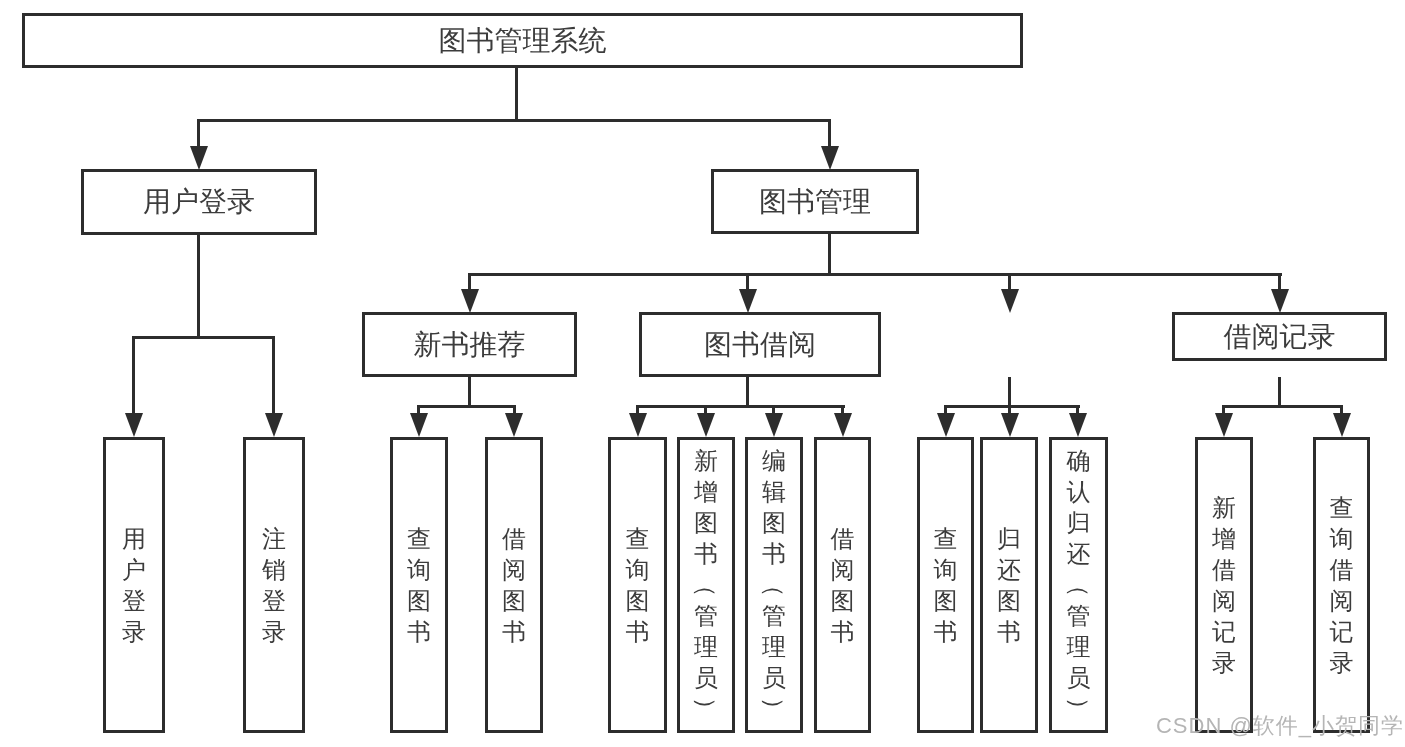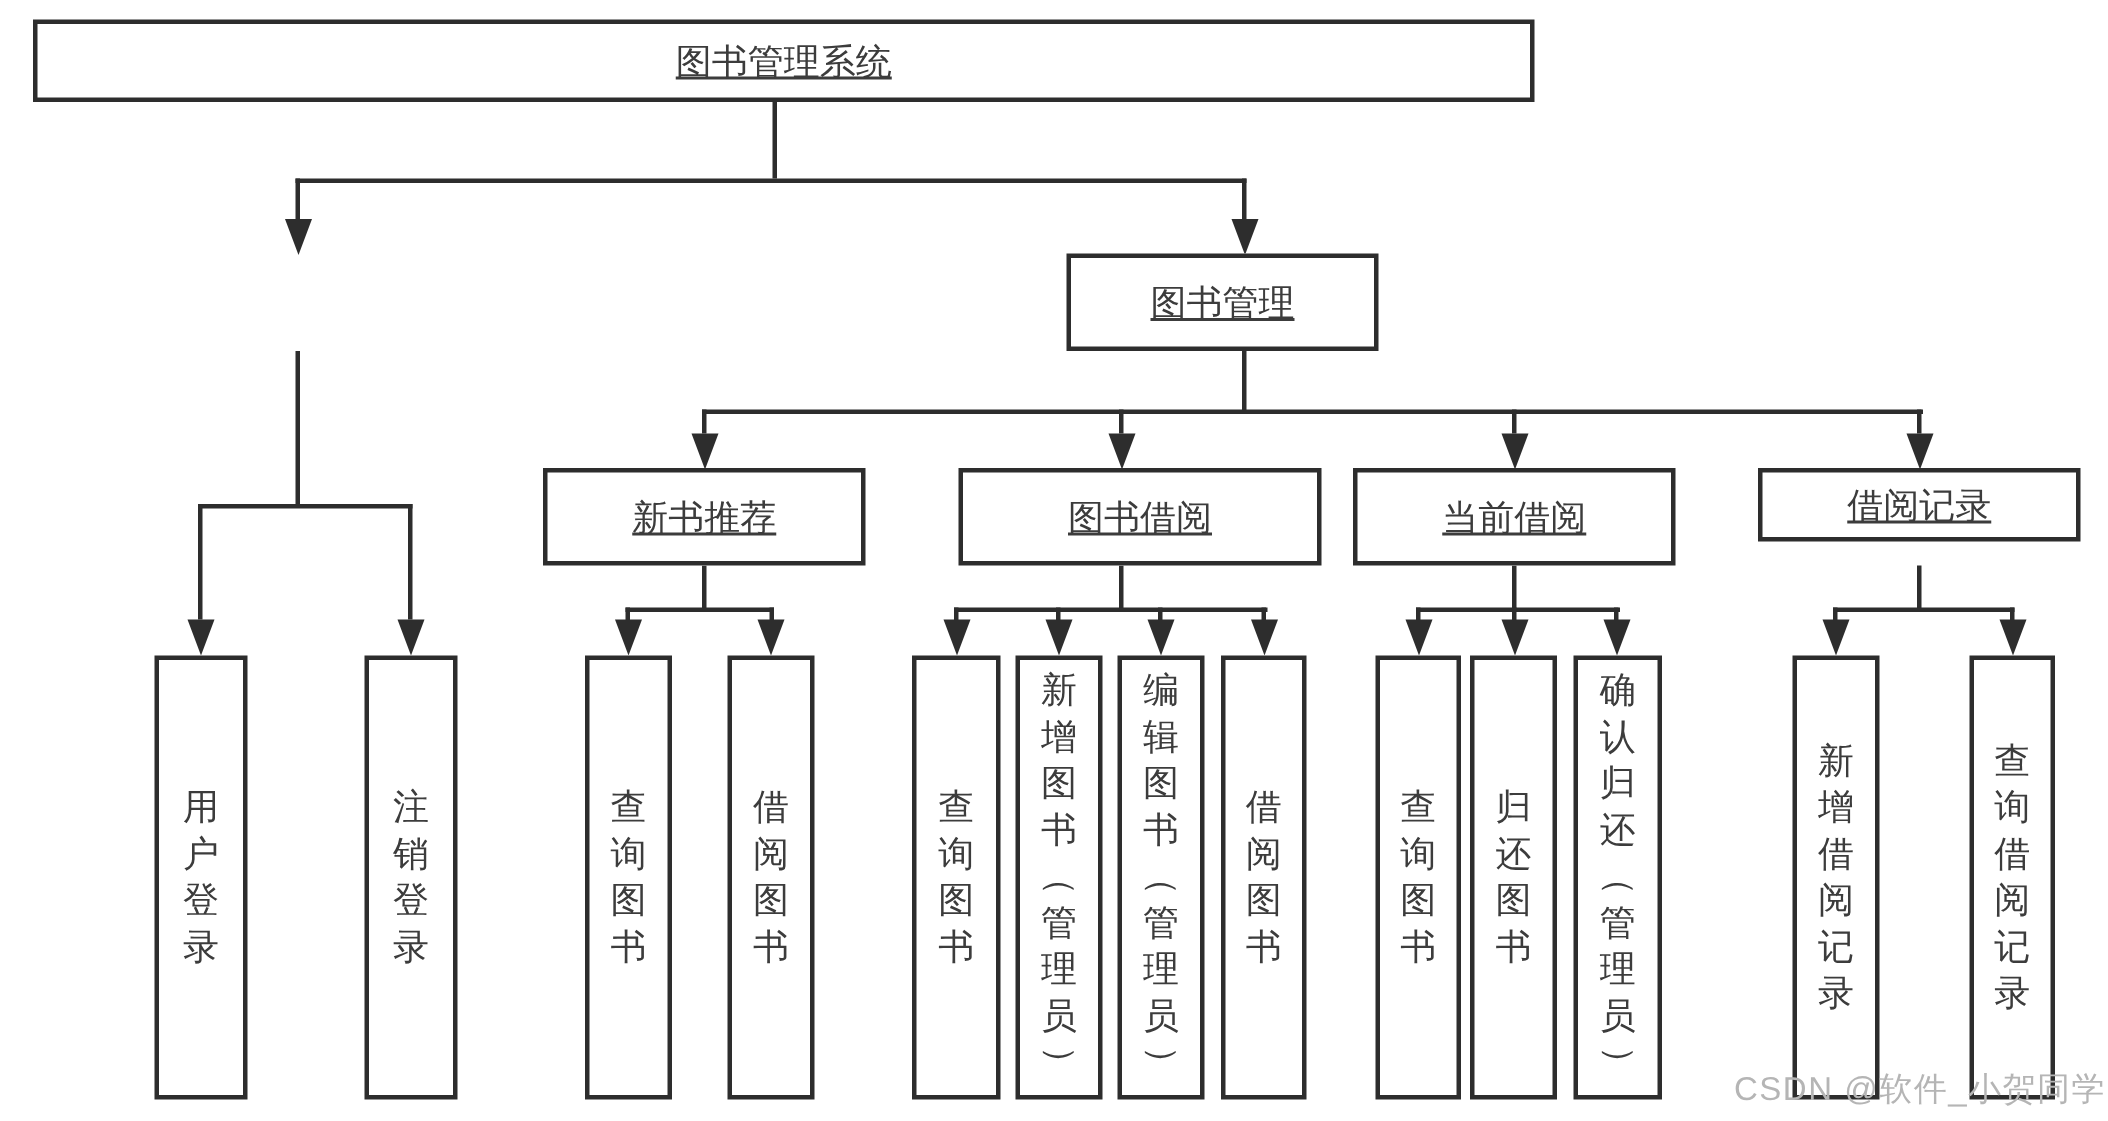--- a/index.html
+++ b/index.html
@@ -4,21 +4,21 @@
 <style>
   html,body{margin:0;padding:0;background:#ffffff;}
   .canvas{
     position:relative;width:1405px;height:747px;background:#ffffff;
     font-family:"Liberation Sans",sans-serif;overflow:hidden;
   }
   .box{
     position:absolute;box-sizing:border-box;background:#ffffff;
     border:3px solid #2d2d2d;display:flex;align-items:center;justify-content:center;
   }
-  .hlabel{font-size:24px;color:#3c3c3c;white-space:nowrap;text-decoration:underline;}
+  .hlabel{font-size:28px;color:#3c3c3c;white-space:nowrap;}
   .vlabel{
     display:flex;flex-direction:column;align-items:center;justify-content:center;
     gap:7px;font-size:24px;color:#3c3c3c;height:100%;
   }
   .vlabel span{display:block;line-height:1;height:24px;width:24px;text-align:center;}
   .vlabel span.paren{transform:rotate(90deg);}
   .line{position:absolute;background:#2d2d2d;}
   .arrow{
     position:absolute;width:0;height:0;
     border-left:9px solid transparent;border-right:9px solid transparent;
@@ -90,32 +90,32 @@
   <div class="line" style="left:1222px;top:405px;width:121px;height:3px"></div>
   <div class="line" style="left:1222px;top:405px;width:3px;height:10px"></div>
   <div class="arrow" style="left:1215px;top:413px"></div>
   <div class="line" style="left:1340px;top:405px;width:3px;height:10px"></div>
   <div class="arrow" style="left:1333px;top:413px"></div>
 
   <div class="box" style="left:22px;top:13px;width:1001px;height:55px">
     <span class="hlabel">图书管理系统</span>
   </div>
 
+  <div class="box" style="left:81px;top:169px;width:236px;height:66px">
+    <span class="hlabel">用户登录</span>
+  </div>
   <div class="box" style="left:711px;top:169px;width:208px;height:65px">
     <span class="hlabel">图书管理</span>
   </div>
 
   <div class="box" style="left:362px;top:312px;width:215px;height:65px">
     <span class="hlabel">新书推荐</span>
   </div>
   <div class="box" style="left:639px;top:312px;width:242px;height:65px">
     <span class="hlabel">图书借阅</span>
-  </div>
-  <div class="box" style="left:902px;top:312px;width:215px;height:65px">
-    <span class="hlabel">当前借阅</span>
   </div>
   <div class="box" style="left:1172px;top:312px;width:215px;height:49px">
     <span class="hlabel">借阅记录</span>
   </div>
 
   <div class="box" style="left:103px;top:437px;width:62px;height:296px">
     <span class="vlabel">
         <span>用</span>
         <span>户</span>
         <span>登</span>

